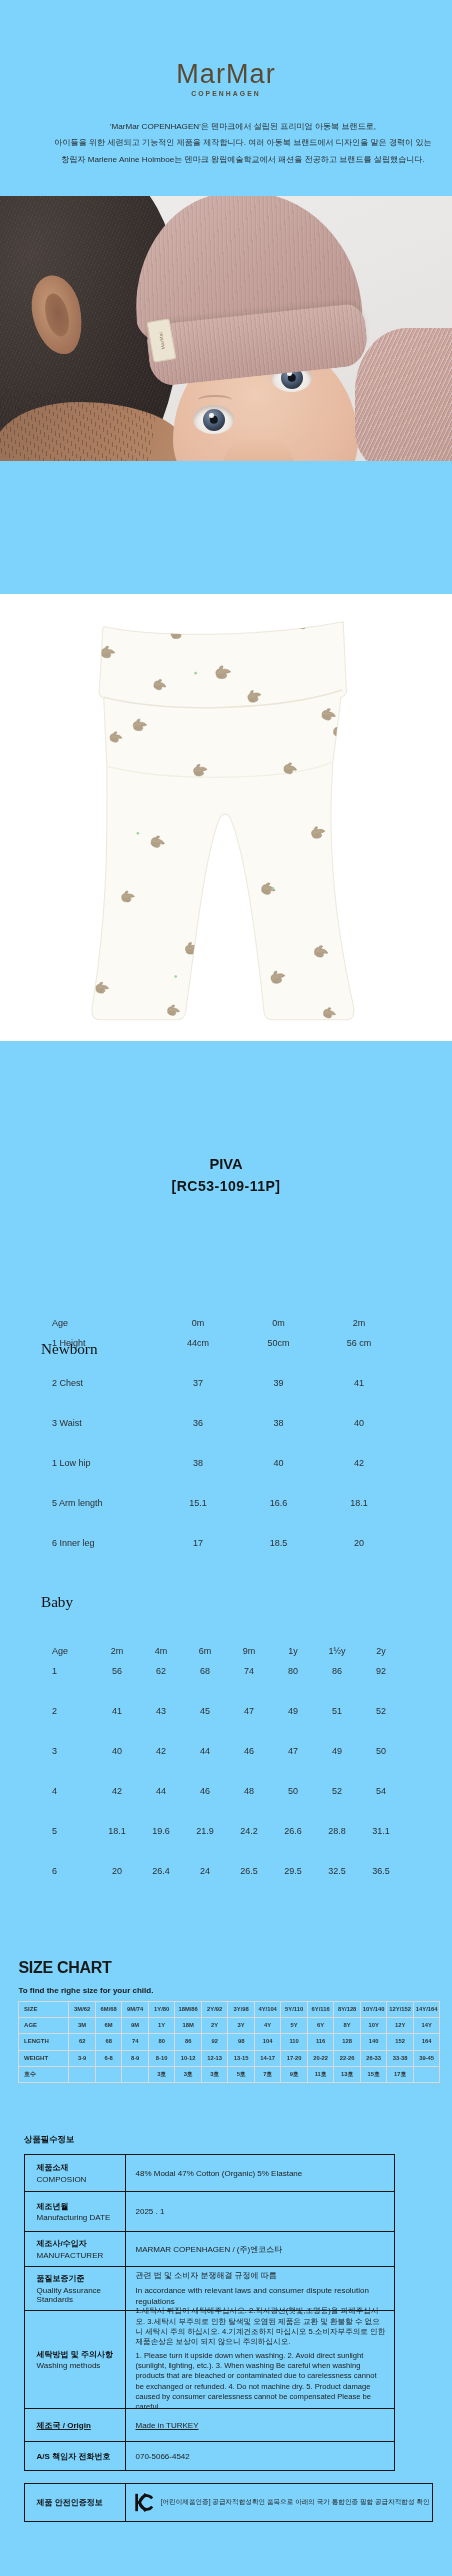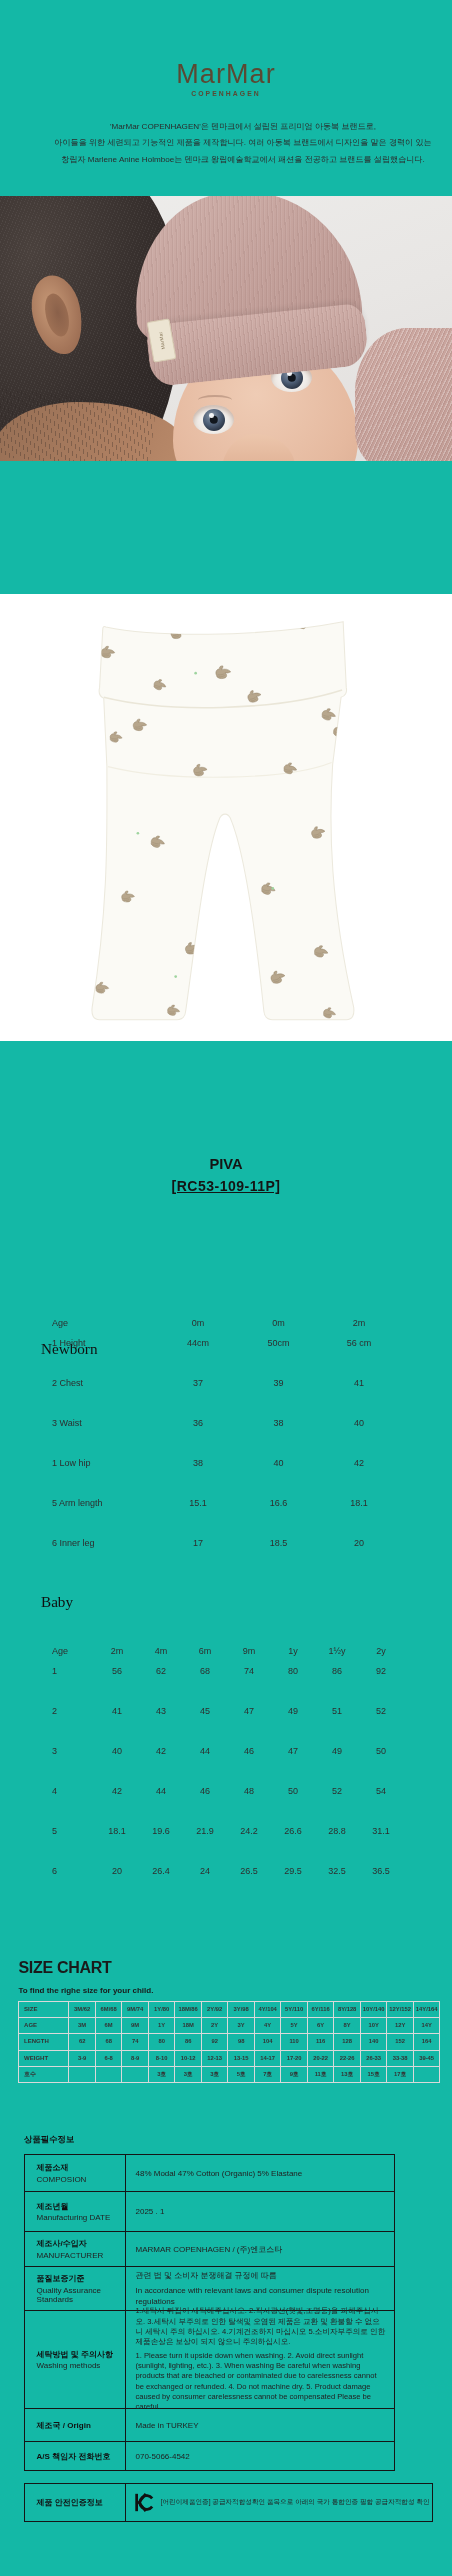--- a/index.html
+++ b/index.html
@@ -1,16 +1,16 @@
 <!DOCTYPE html>
 <html style="font-size:8.4px"><head>
 <meta charset="utf-8">
 <style>
   html,body{margin:0;padding:0;background:#ffffff;}
-  .page{position:relative;width:452px;height:2576px;background:#14b8a6;overflow:hidden;
+  .page{position:relative;width:452px;height:2576px;background:#7dd3fc;overflow:hidden;
         font-family:"Liberation Sans",sans-serif;color:#222;}
 
   
   .logo{position:absolute;left:0;top:59px;width:452px;text-align:center;
         font-size:27px;font-weight:500;letter-spacing:1.1px;color:#5a4933;}
   .logo-sub{position:absolute;left:0;top:90px;width:452px;text-align:center;
         font-size:6.8px;font-weight:600;letter-spacing:2.1px;color:#5a4933;}
   .intro{position:absolute;left:17px;top:119px;width:452px;text-align:center;
         font-size:8.1px;line-height:16.3px;color:#2b2b2b;}
 
@@ -69,21 +69,21 @@
           border-radius:45% 0 0 28%;}
 
   
   .photo2{position:absolute;left:0;top:594px;width:452px;height:447px;background:#fff;}
   .pants-svg{position:absolute;left:88px;top:14.7px;}
 
   
   .pname{position:absolute;left:0;top:1156px;width:452px;text-align:center;
          font-size:14.7px;font-weight:600;color:#141414;}
   .pcode{position:absolute;left:0;top:1178px;width:452px;text-align:center;
-         font-size:14px;font-weight:600;color:#141414;letter-spacing:0.5px;text-decoration:underline;}
+         font-size:14px;font-weight:600;color:#141414;letter-spacing:0.5px;}
 
   
   .serif-h{position:absolute;left:41px;font-family:"Liberation Serif",serif;font-size:15.2px;color:#101010;}
   .h-newborn{top:1340px;} .h-baby{top:1593px;}
   .spaced{position:absolute;left:0;}
   #newborn-table{top:1317px;width:400px;}
   #baby-table{top:1645px;width:401px;}
   .st-row{display:grid;height:40px;}
   .st-row:first-child{height:19.5px;}
   #newborn-table .st-row{grid-template-columns:158px 80px 81px 80px;}
@@ -466,21 +466,21 @@
       <div class="info-row" style="height: 98px;">
         <div class="info-label">
           <div class="info-ko">세탁방법 및 주의사항</div>
           <div class="info-en">Washing methods</div>
         </div>
         <div class="info-value">
           <div class="info-val-line">1.세탁시 뒤집어 세탁해주십시오. 2.직사광선(햇빛,조명등)을 피해주십시오. 3.세탁시 부주의로 인한 탈색및 오염된 제품은 교환 및 환불할 수 없으니 세탁시 주의 하십시오. 4.기계건조하지 마십시오 5.소비자부주의로 인한 제품손상은 보상이 되지 않으니 주의하십시오.</div>
           <div class="info-val-line">1. Please turn it upside down when washing. 2. Avoid direct sunlight (sunlight, lighting, etc.). 3. When washing Be careful when washing products that are bleached or contaminated due to carelessness cannot be exchanged or refunded. 4. Do not machine dry. 5. Product damage caused by consumer carelessness cannot be compensated Please be careful.</div>
         </div>
       </div>
-      <div class="info-row" style="height: 33px;">
+      <div class="info-row" style="height: 33px; text-decoration: underline;">
         <div class="info-label">
           <div class="info-ko">제조국 / Origin</div>
         </div>
         <div class="info-value">
           <div class="info-val-line">Made in TURKEY</div>
         </div>
       </div>
       <div class="info-row" style="height: 29px;">
         <div class="info-label">
           <div class="info-ko">A/S 책임자 전화번호</div>

